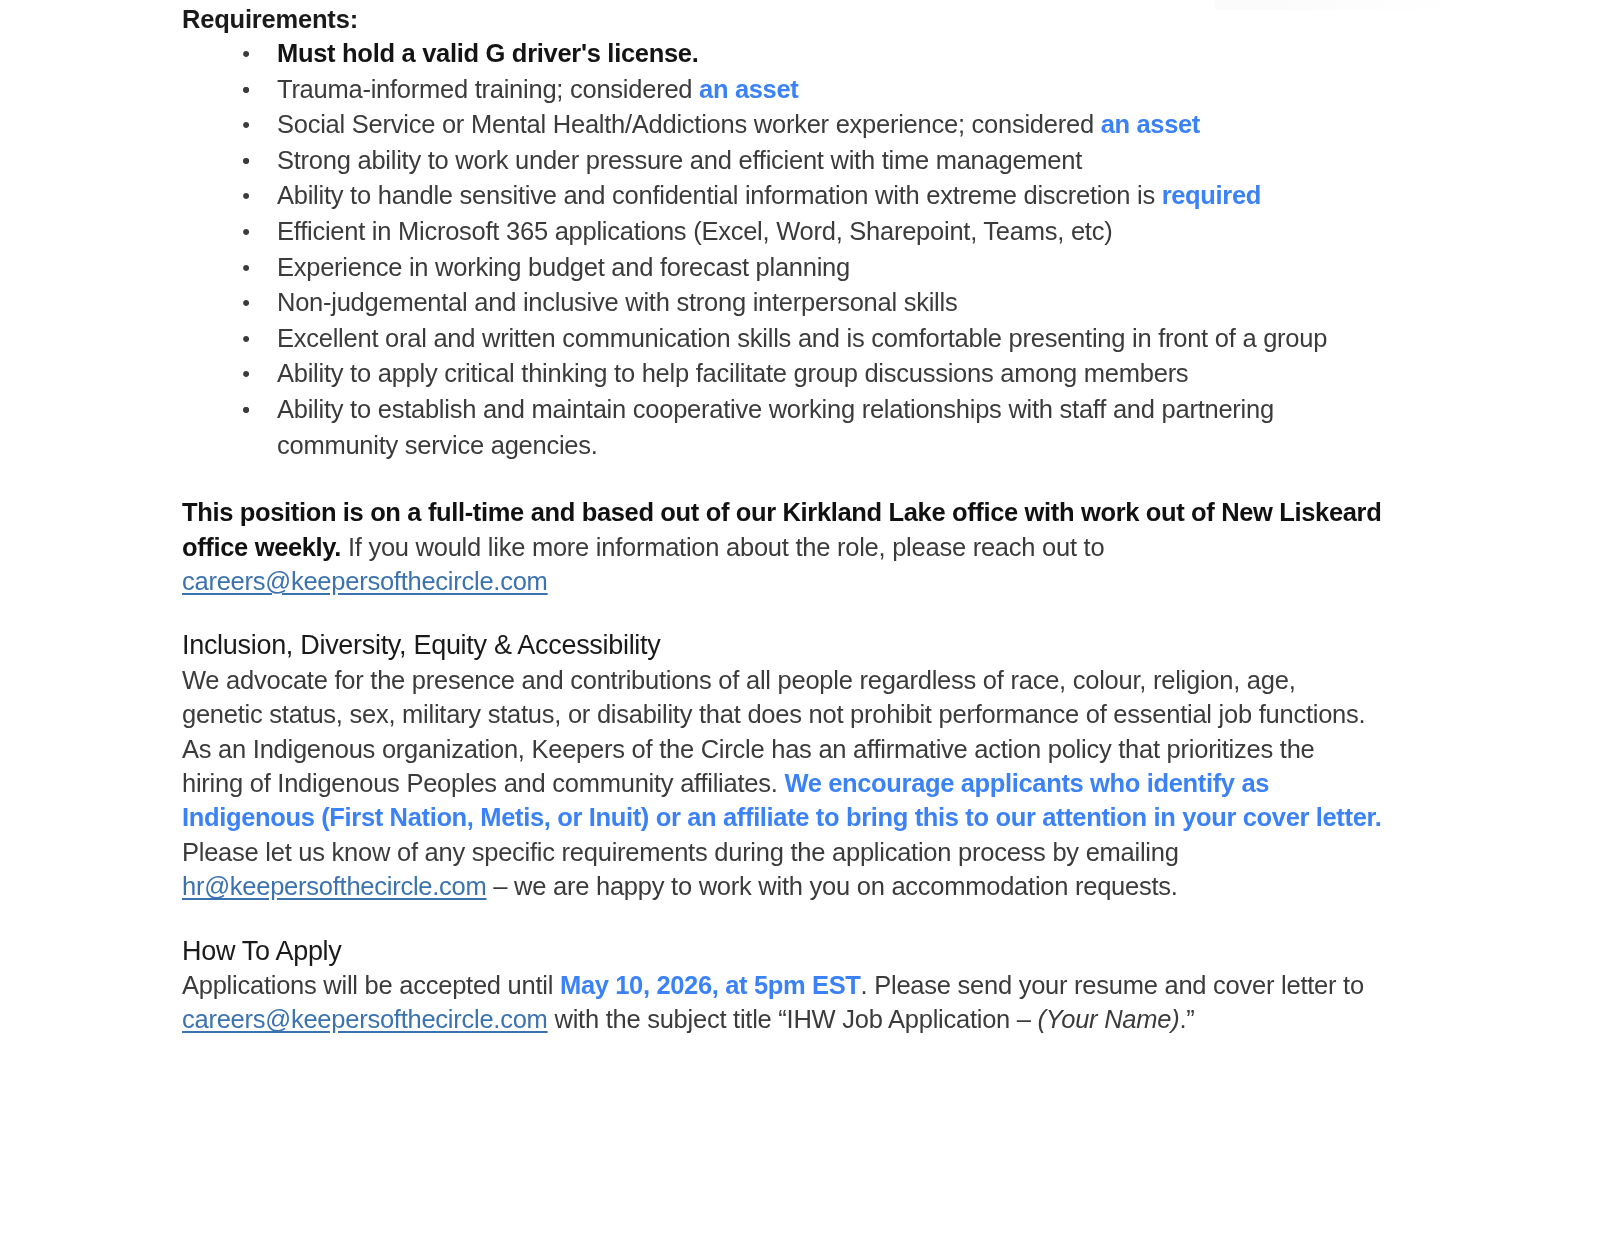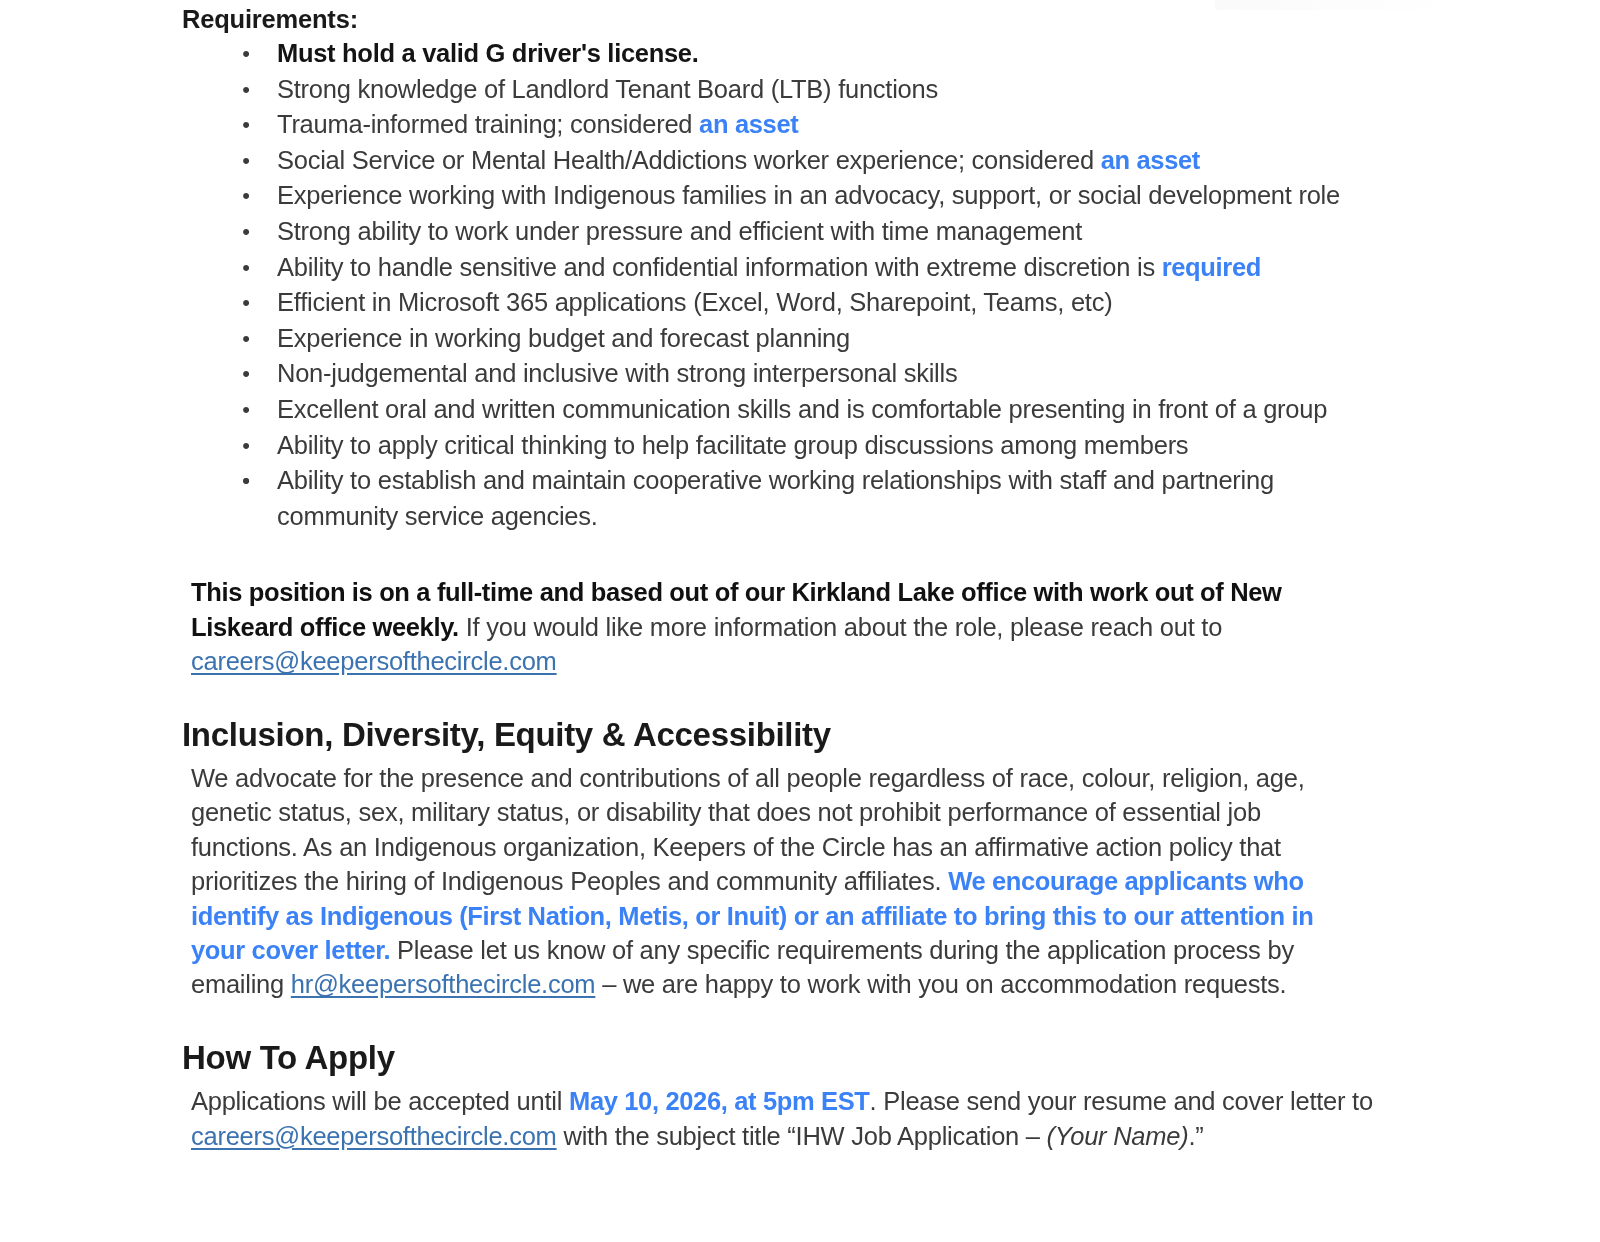--- a/index.html
+++ b/index.html
@@ -83,31 +83,31 @@
     font-weight: bold;
     color: #3b82f6;
     letter-spacing: -0.35px;
   }
 
   .para {
     font-size: 25.5px;
     line-height: 34.4px;
     color: #3b3b3b;
     letter-spacing: -0.25px;
-    margin: 9px;
+    margin: 0;
   }
 
   .para.lead strong.b {
     color: #111111;
   }
 
   .section-head {
-    font-size: 33px;
+    font-size: 27px;
     line-height: 34.4px;
-    font-weight: bold;
+    font-weight: normal;
     color: #1a1a1a;
     letter-spacing: -0.3px;
     margin: 0;
   }
 
   a.maillink, span.maillink {
     color: #3b72b0;
     text-decoration: underline;
     text-underline-offset: 3px;
     letter-spacing: -0.25px;
@@ -141,33 +141,33 @@
 
     <div class="req-heading">Requirements:</div>
 
     <ul class="req-list">
 
       <li class="first-item">
         <span class="bullet">•</span><span>Must hold a valid G driver's license.</span>
       </li>
 
       <li>
-        <span class="bullet">•</span><span>Strong knowledge of Landlord Tenant Board (LTB) functions</span>
+        <span class="bullet">•</span>
       </li>
 
       <li>
         <span class="bullet">•</span><span>Trauma-informed training; considered </span><strong class="b">an asset</strong>
       </li>
 
       <li>
         <span class="bullet">•</span><span>Social Service or Mental Health/Addictions worker experience; considered </span><strong class="b">an asset</strong>
       </li>
 
       <li>
-        <span class="bullet">•</span><span>Experience working with Indigenous families in an advocacy, support, or social development role</span>
+        <span class="bullet">•</span>
       </li>
 
       <li>
         <span class="bullet">•</span><span>Strong ability to work under pressure and efficient with time management</span>
       </li>
 
       <li>
         <span class="bullet">•</span><span>Ability to handle sensitive and confidential information with extreme discretion is </span><strong class="b">required</strong>
       </li>
 

